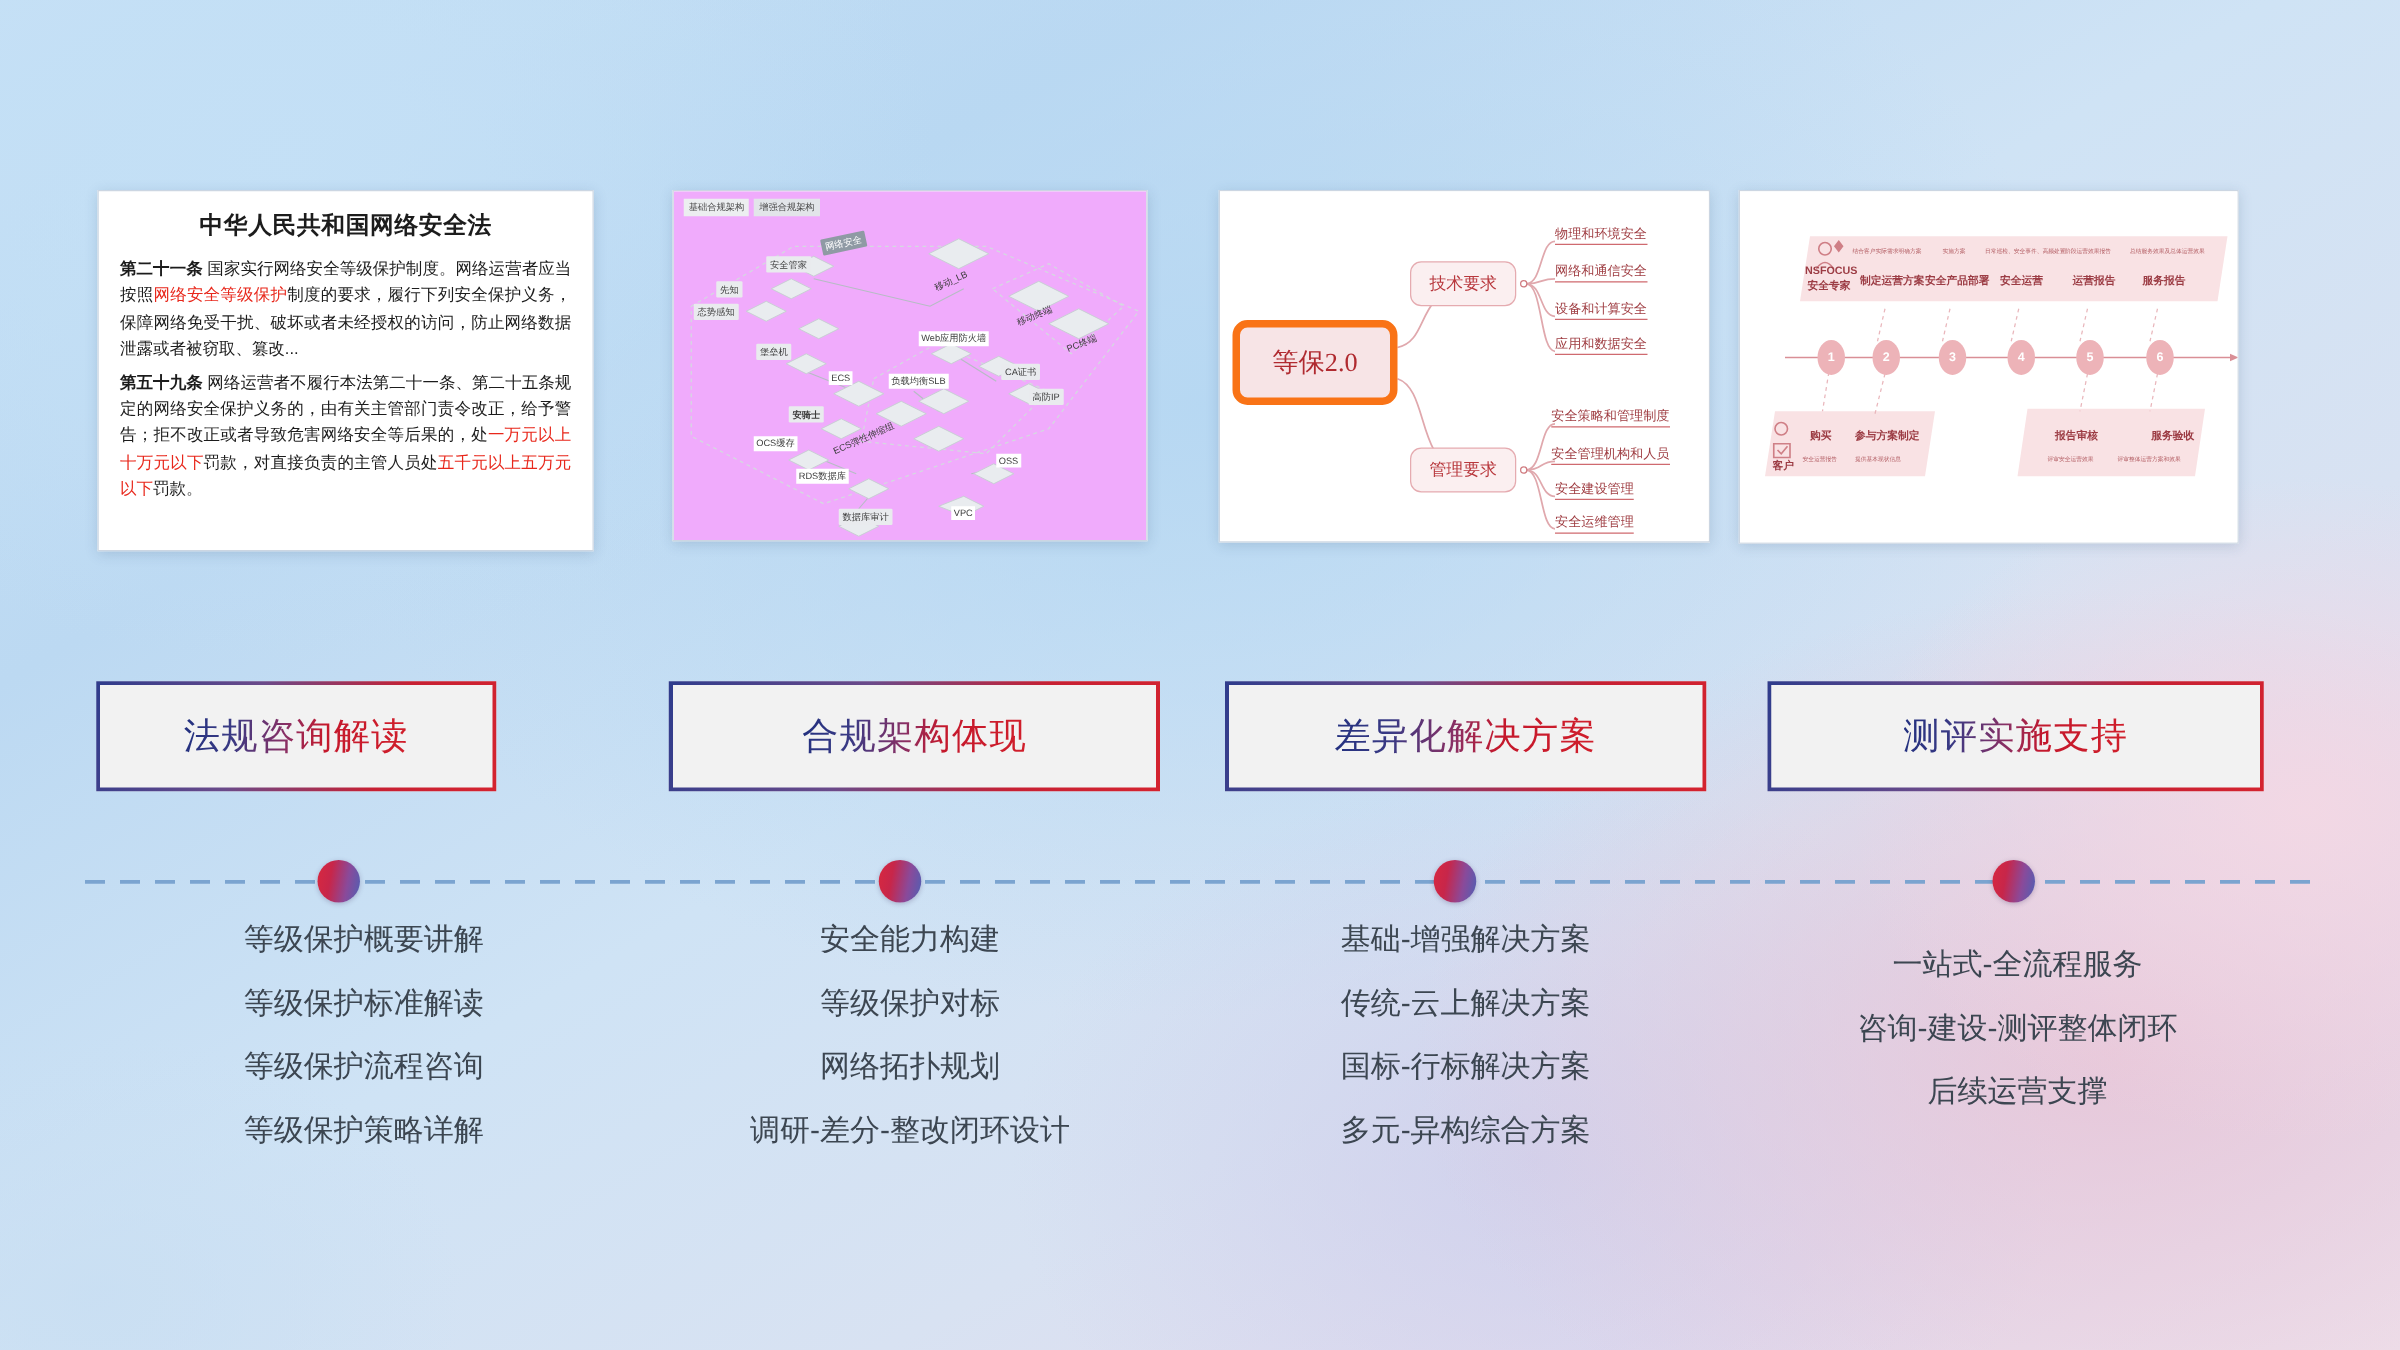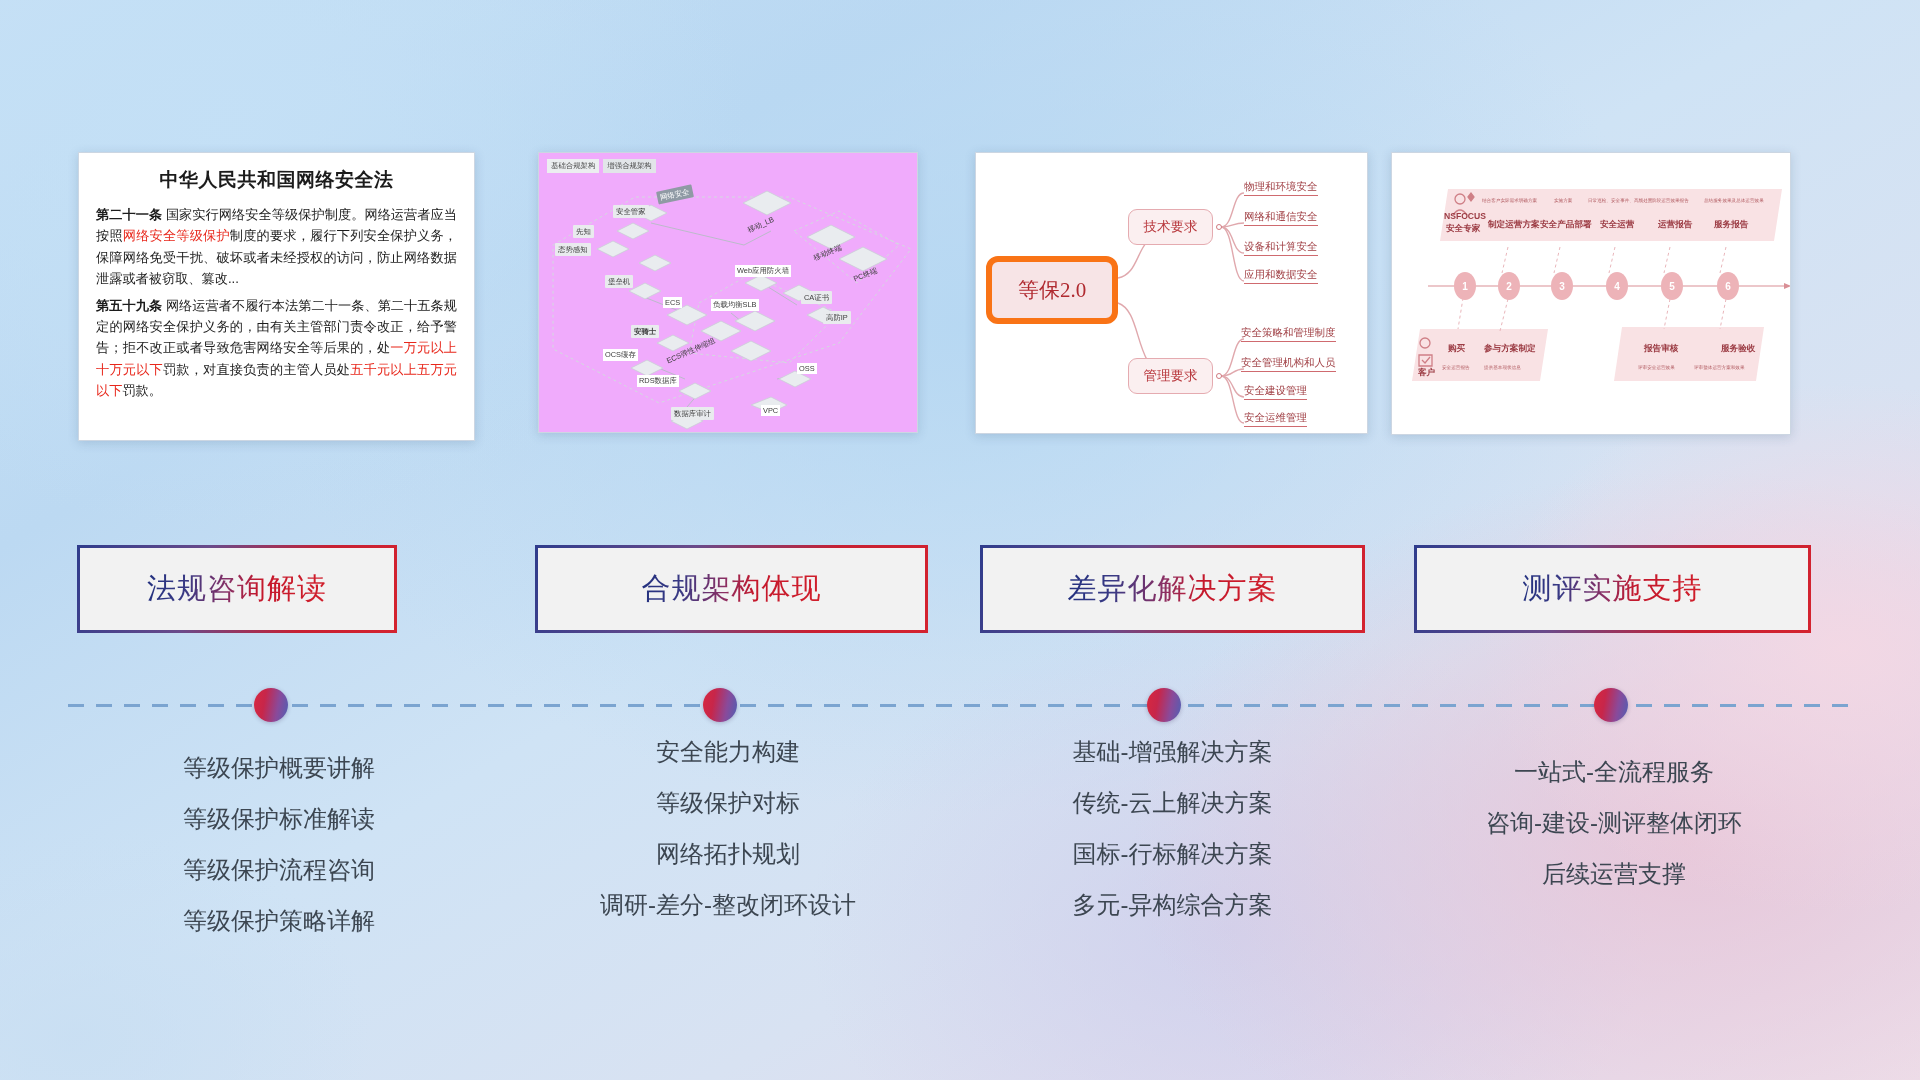--- a/index.html
+++ b/index.html
@@ -142,21 +142,21 @@
     box-shadow: 0 1px 4px rgba(60,40,90,.28);
   }
   .tl-dot.d1 { left: 254px; }
   .tl-dot.d2 { left: 703px; }
   .tl-dot.d3 { left: 1147px; }
   .tl-dot.d4 { left: 1594px; }
 
   
   .lists { position:absolute; top:740px; left:0; width:1920px; height:220px; }
   .list { position:absolute; top:0; text-align:center; }
-  .list.l1 { left: 84px;   width: 390px; margin-top: 16px; }
+  .list.l1 { left: 96px;   width: 390px; }
   .list.l2 { left: 528px;  width: 400px; }
   .list.l3 { left: 975px;  width: 395px; }
   .list.l4 { left: 1414px; width: 400px; top: 20px; }
   .list li {
     list-style:none; font-size: 24px; color:#3c4651; line-height: 1.0;
     margin-bottom: 27px; white-space:nowrap;
   }
 </style>
 </head>
 <body>

